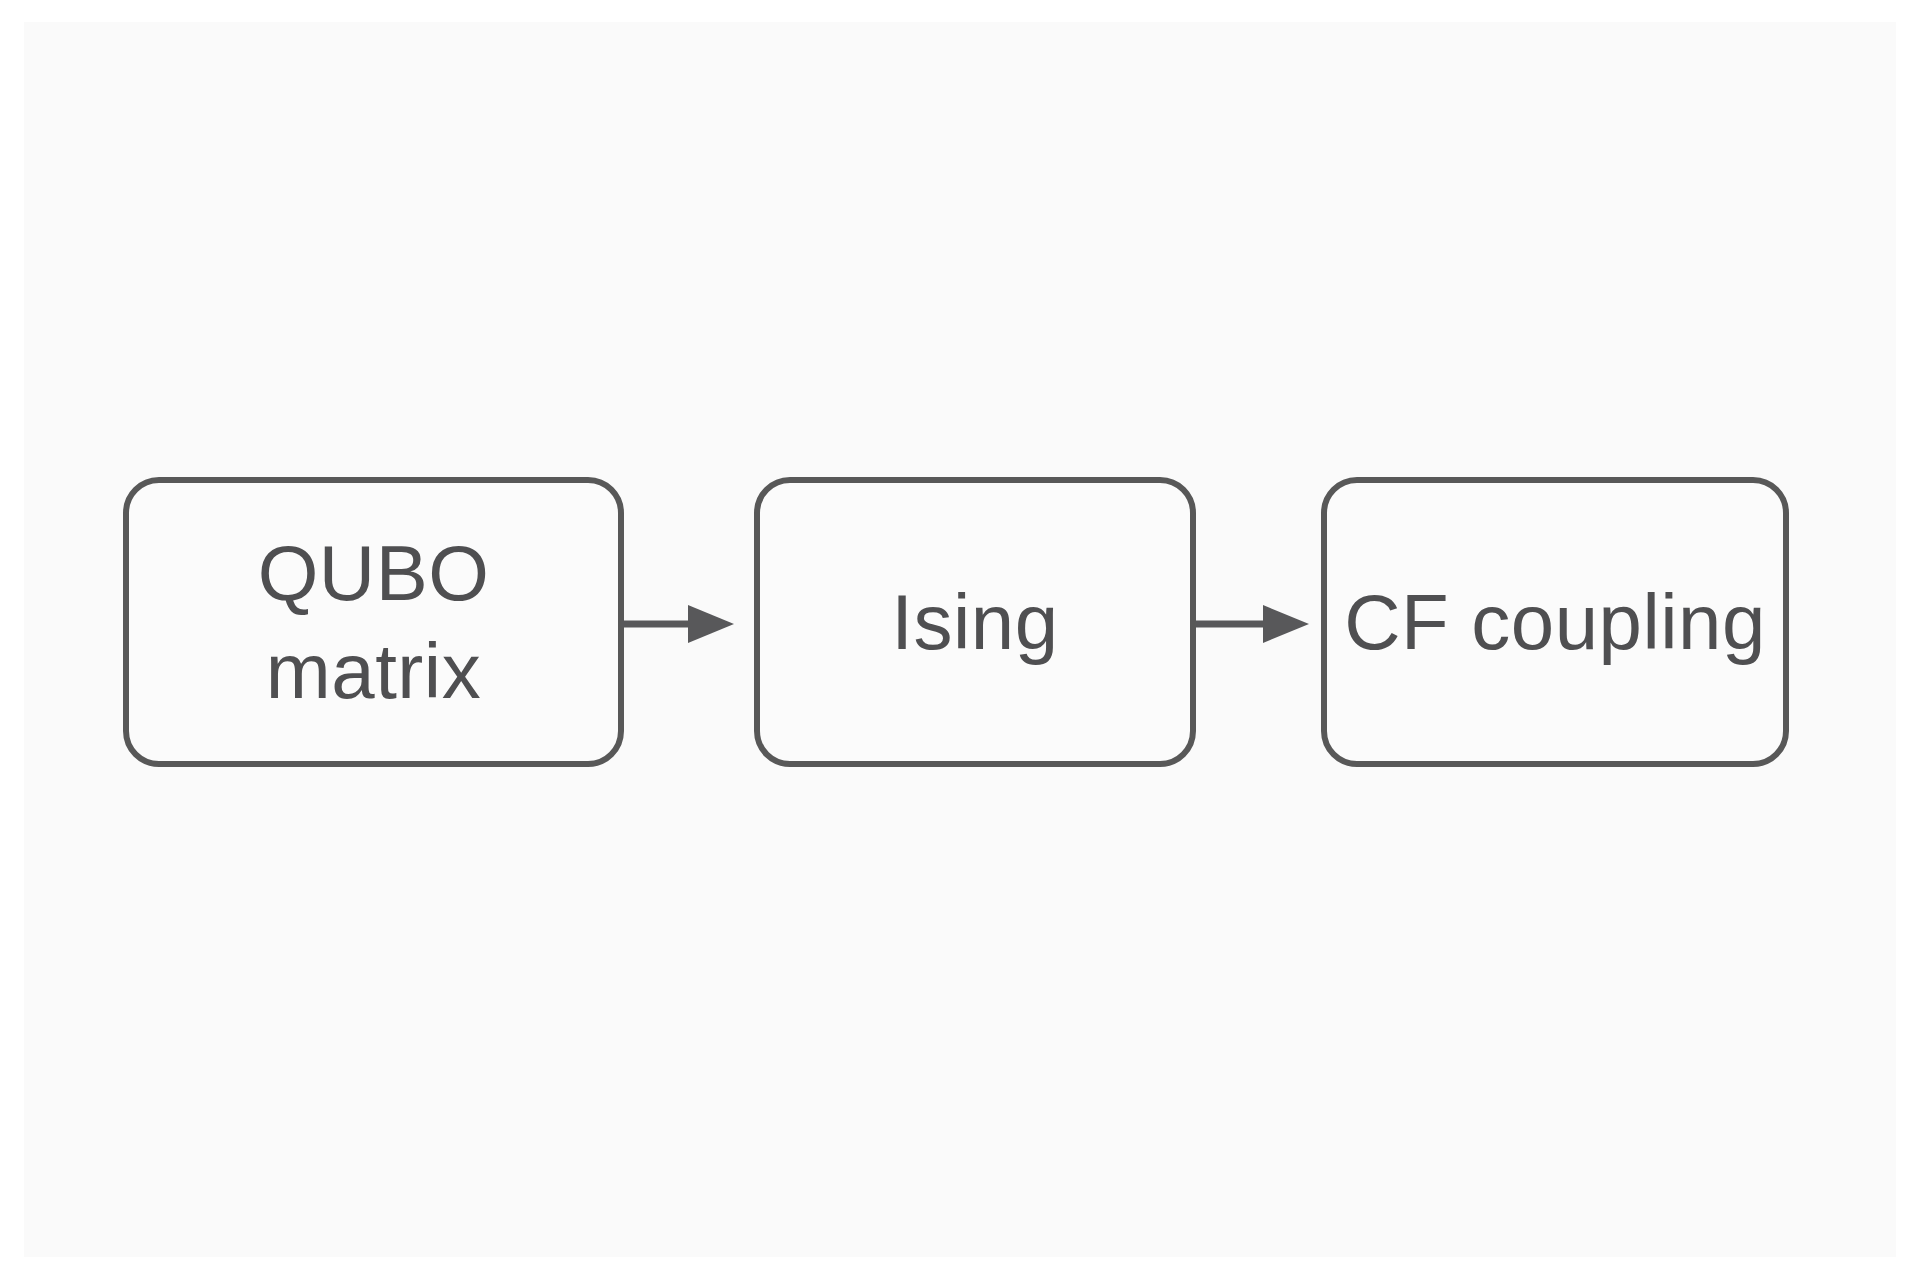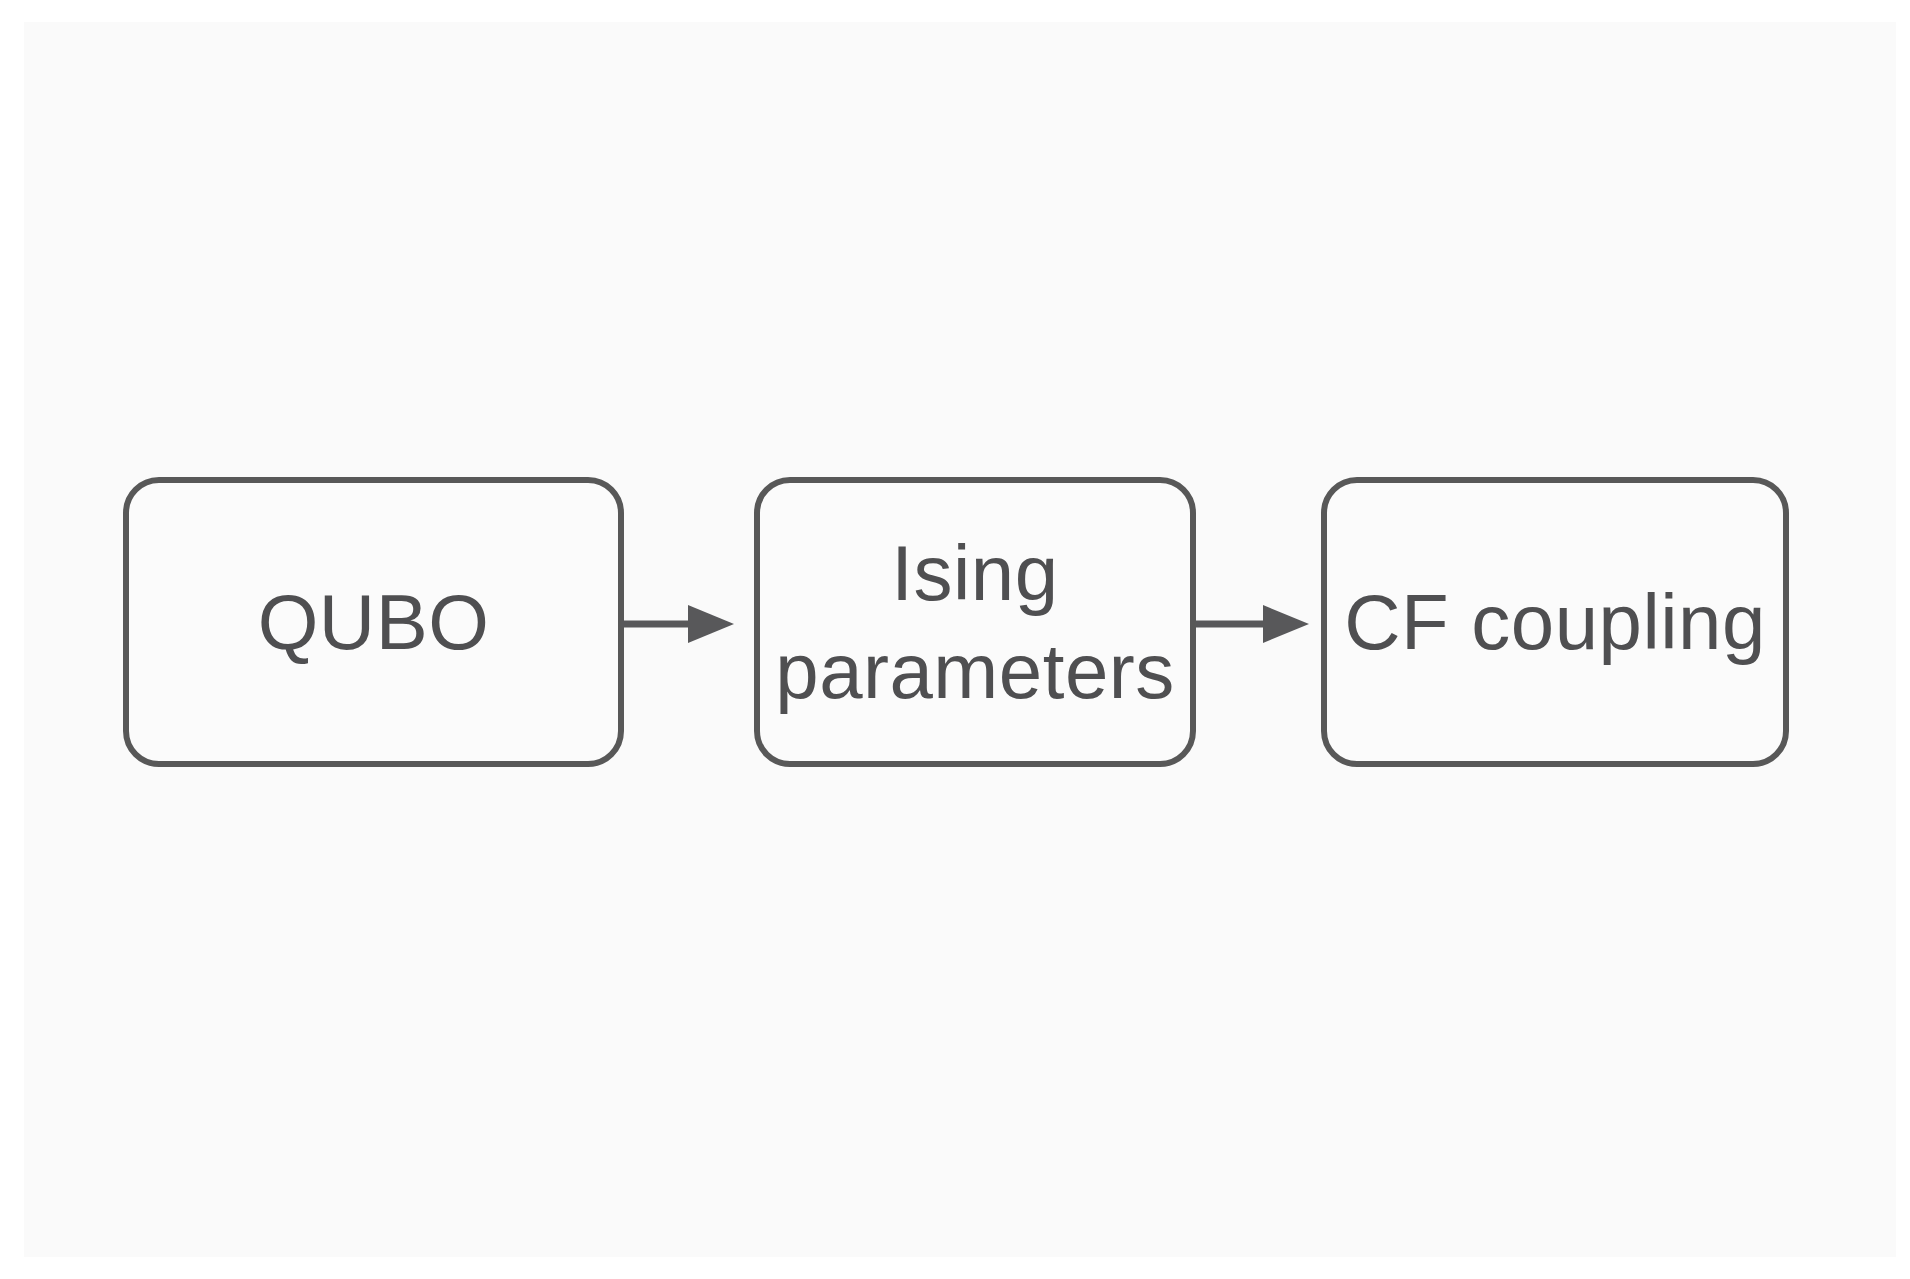--- a/index.html
+++ b/index.html
@@ -58,30 +58,30 @@
   .arrow polygon { fill:   var(--arrow, #58585a); }
 </style>
 </head>
 <body>
 
 <div class="stage">
   <div class="canvas">
 
     <div class="node node-1">
       <span class="line">QUBO</span>
+      <span class="line">matrix</span>
     </div>
 
     <svg class="arrow arrow-1" viewBox="0 0 120 48" aria-hidden="true">
       <line x1="0" y1="24" x2="72" y2="24"></line>
       <polygon points="67,5 67,43 113,24"></polygon>
     </svg>
 
     <div class="node node-2">
       <span class="line">Ising</span>
-      <span class="line">parameters</span>
     </div>
 
     <svg class="arrow arrow-2" viewBox="0 0 120 48" aria-hidden="true">
       <line x1="0" y1="24" x2="72" y2="24"></line>
       <polygon points="67,5 67,43 113,24"></polygon>
     </svg>
 
     <div class="node node-3">
       <span class="line">CF coupling</span>
     </div>

